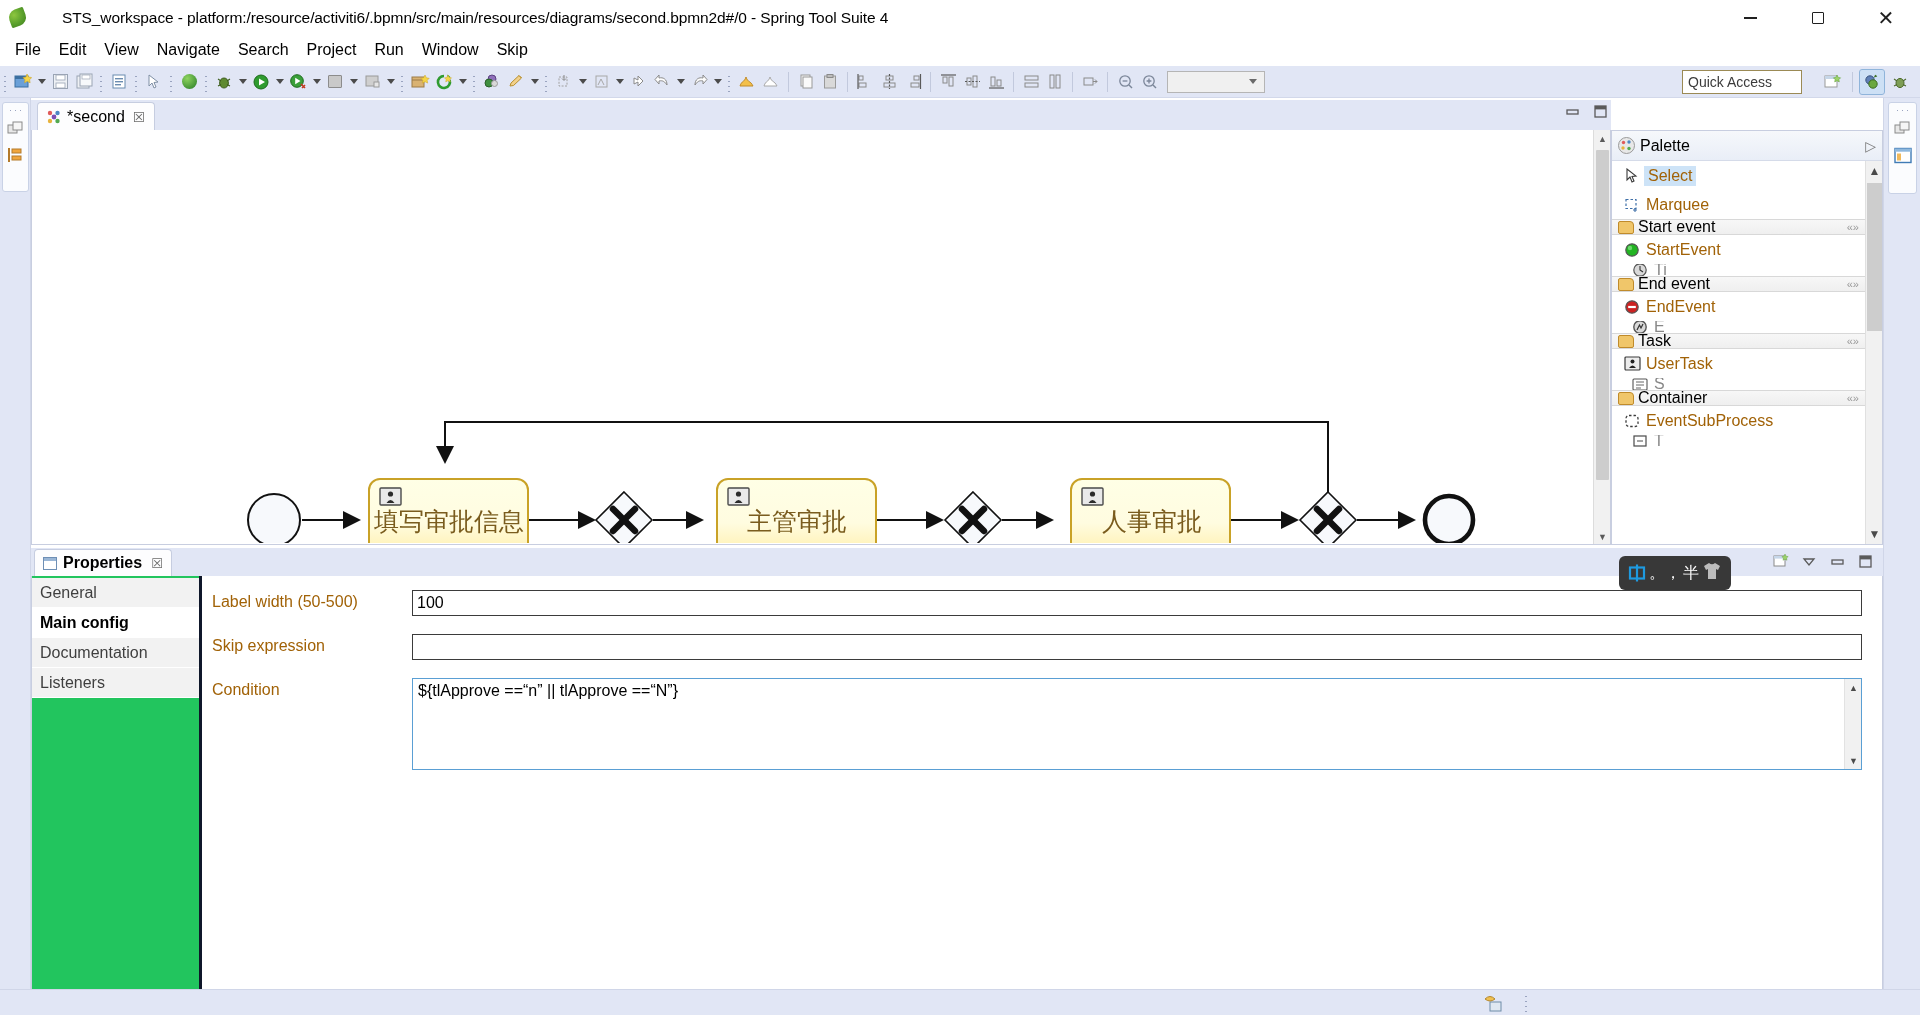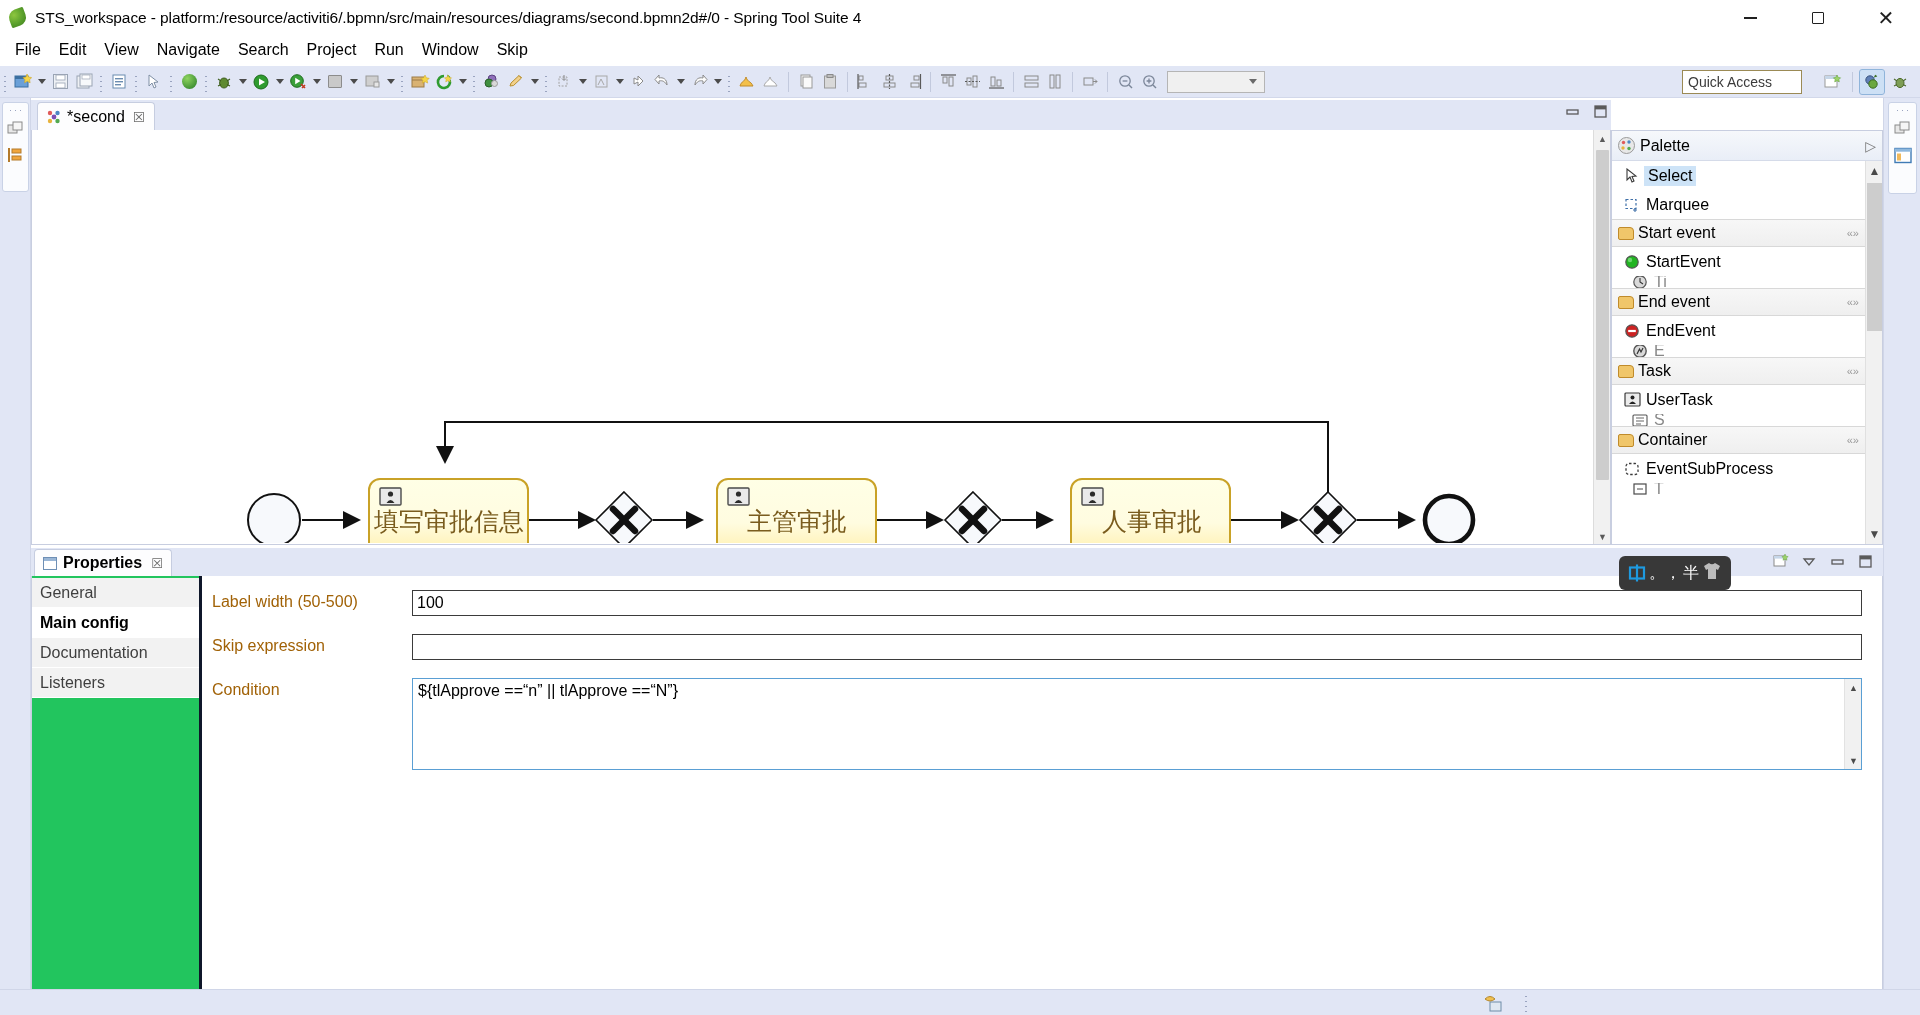--- a/index.html
+++ b/index.html
@@ -9,21 +9,21 @@
     overflow: hidden;
     font-family: "Liberation Sans", sans-serif;
     background: #ffffff;
   }
   body { position: relative; }
 
   
   #titlebar {
     position: absolute; left: 0; top: 0; width: 1920px; height: 36px;
     background: #ffffff;
-    display: flex; align-items: center;
+    display: flex; align-items: center; gap: 27px;
   }
   #app-icon {
     width: 20px; height: 20px; margin-left: 8px; margin-right: 7px;
     position: relative; flex: none;
   }
   #app-icon .leaf {
     position: absolute; left: 1px; top: 1px; width: 17px; height: 17px;
     background: radial-gradient(circle at 35% 30%, #8ec63f 0%, #5aa02c 55%, #3f7d1d 100%);
     border-radius: 50% 10% 50% 10%;
     transform: rotate(-20deg);
@@ -177,36 +177,36 @@
   #palette-header .pal-ico {
     width: 17px; height: 17px; border-radius: 50%;
     background: #e8e8e8; border: 1.3px solid #9a9a9a; margin-right: 5px;
     position: relative; flex:none;
   }
   #palette-header .ptitle { font-size: 16px; color:#000; flex:1; }
   #palette-body {
     flex: 1; position: relative; overflow: hidden;
   }
   .pal-group-hdr {
-    height: 28px; background: linear-gradient(#f7f7f7,#efefef);
+    height: 16px; background: linear-gradient(#f7f7f7,#efefef);
     border-top: 1px solid #d8d8d8; border-bottom: 1px solid #d8d8d8;
     display: flex; align-items: center; padding: 0 6px;
   }
   .pal-group-hdr .folder {
     width: 16px; height: 13px; margin-right: 4px; flex:none;
     background: #f0c66a; border: 1.2px solid #c08b2b; border-radius: 2px 4px 2px 2px;
   }
   .pal-group-hdr .gname { font-size: 16px; color: #000; flex:1; }
   .pal-group-hdr .gpin { color:#9a9a9a; font-size: 11px; }
   .pal-item {
     height: 29px; display:flex; align-items:center; padding-left: 11px;
     background:#fff;
   }
   .pal-item .iico { width:18px;height:18px;margin-right:5px;flex:none;display:flex;align-items:center;justify-content:center;}
-  .pal-item .ilabel { font-size:16px; color:#000000; }
+  .pal-item .ilabel { font-size:16px; color:#a16207; }
   .pal-item.selected { }
   .pal-item.selected .ilabel {
     background:#cde3f7; padding: 1px 4px; margin-left:-2px;
   }
   .pal-item.clipped { height: 12px; overflow:hidden; position:relative;padding-left:19px; }
   .pal-scroll {
     position: absolute; right: 0; top: 0; width: 17px; height: 100%;
     background:#f1f1f1; border-left:1px solid #e0e0e0;
   }
   .pal-scroll .pu, .pal-scroll .pd {

